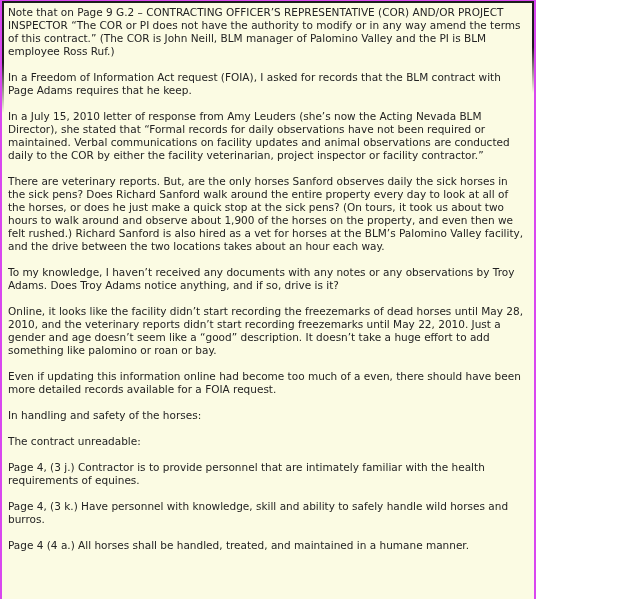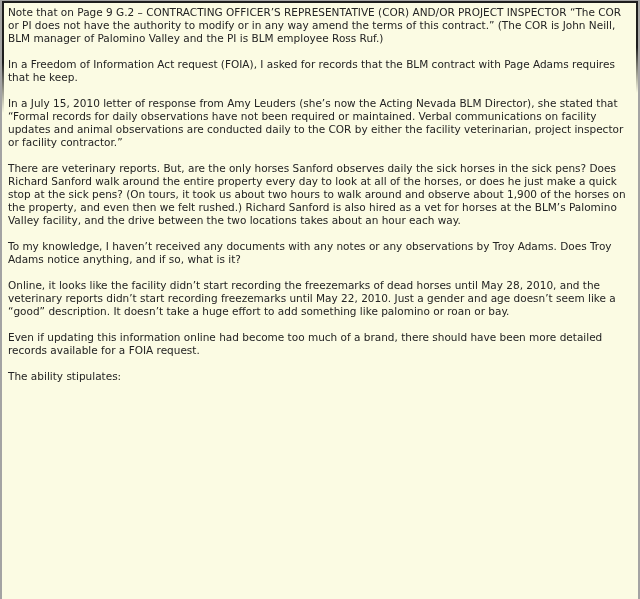--- a/index.html
+++ b/index.html
@@ -3,23 +3,23 @@
 <meta charset="utf-8">
 <style>
   html, body {
     margin: 0;
     padding: 0;
     background: #ffffff;
     font-family: "DejaVu Sans", "Liberation Sans", sans-serif;
   }
   .page {
     position: relative;
-    width: 640px;
+    width: 536px;
     height: 599px;
-    background: #a3a3a3;
+    background: #d946ef;
     overflow: hidden;
   }
   
   .paper {
     position: absolute;
     top: 1px;
     left: 2px;
     right: 2px;
     bottom: 0;
     background: #fbfbe3;
@@ -71,18 +71,22 @@
 <div class="page">
   <div class="paper"></div>
   <div class="frame-top"></div>
   <div class="frame-left"></div>
   <div class="frame-right"></div>
   <div class="content">
     <p>Note that on Page 9 G.2 – CONTRACTING OFFICER’S REPRESENTATIVE (COR) AND/OR PROJECT INSPECTOR “The COR or PI does not have the authority to modify or in any way amend the terms of this contract.” (The COR is John Neill, BLM manager of Palomino Valley and the PI is BLM employee Ross Ruf.)</p>
     <p>In a Freedom of Information Act request (FOIA), I asked for records that the BLM contract with Page Adams requires that he keep.</p>
     <p>In a July 15, 2010 letter of response from Amy Leuders (she’s now the Acting Nevada BLM Director), she stated that “Formal records for daily observations have not been required or maintained. Verbal communications on facility updates and animal observations are conducted daily to the COR by either the facility veterinarian, project inspector or facility contractor.”</p>
     <p>There are veterinary reports. But, are the only horses Sanford observes daily the sick horses in the sick pens? Does Richard Sanford walk around the entire property every day to look at all of the horses, or does he just make a quick stop at the sick pens? (On tours, it took us about two hours to walk around and observe about 1,900 of the horses on the property, and even then we felt rushed.) Richard Sanford is also hired as a vet for horses at the BLM’s Palomino Valley facility, and the drive between the two locations takes about an hour each way.</p>
-    <p>To my knowledge, I haven’t received any documents with any notes or any observations by Troy Adams. Does Troy Adams notice anything, and if so, what is it?</p>
+    <p>To my knowledge, I haven’t received any documents with any notes or any observations by Troy Adams. Does Troy Adams notice anything, and if so, drive is it?</p>
     <p>Online, it looks like the facility didn’t start recording the freezemarks of dead horses until May 28, 2010, and the veterinary reports didn’t start recording freezemarks until May 22, 2010. Just a gender and age doesn’t seem like a “good” description. It doesn’t take a huge effort to add something like palomino or roan or bay.</p>
-    <p>Even if updating this information online had become too much of a brand, there should have been more detailed records available for a FOIA request.</p>
-    <p>The ability stipulates:</p>
+    <p>Even if updating this information online had become too much of a even, there should have been more detailed records available for a FOIA request.</p>
+    <p>In handling and safety of the horses:</p>
+    <p>The contract unreadable:</p>
+    <p>Page 4, (3 j.) Contractor is to provide personnel that are intimately familiar with the health requirements of equines.</p>
+    <p>Page 4, (3 k.) Have personnel with knowledge, skill and ability to safely handle wild horses and burros.</p>
+    <p>Page 4 (4 a.) All horses shall be handled, treated, and maintained in a humane manner.</p>
   </div>
 </div>
 
 </body></html>

